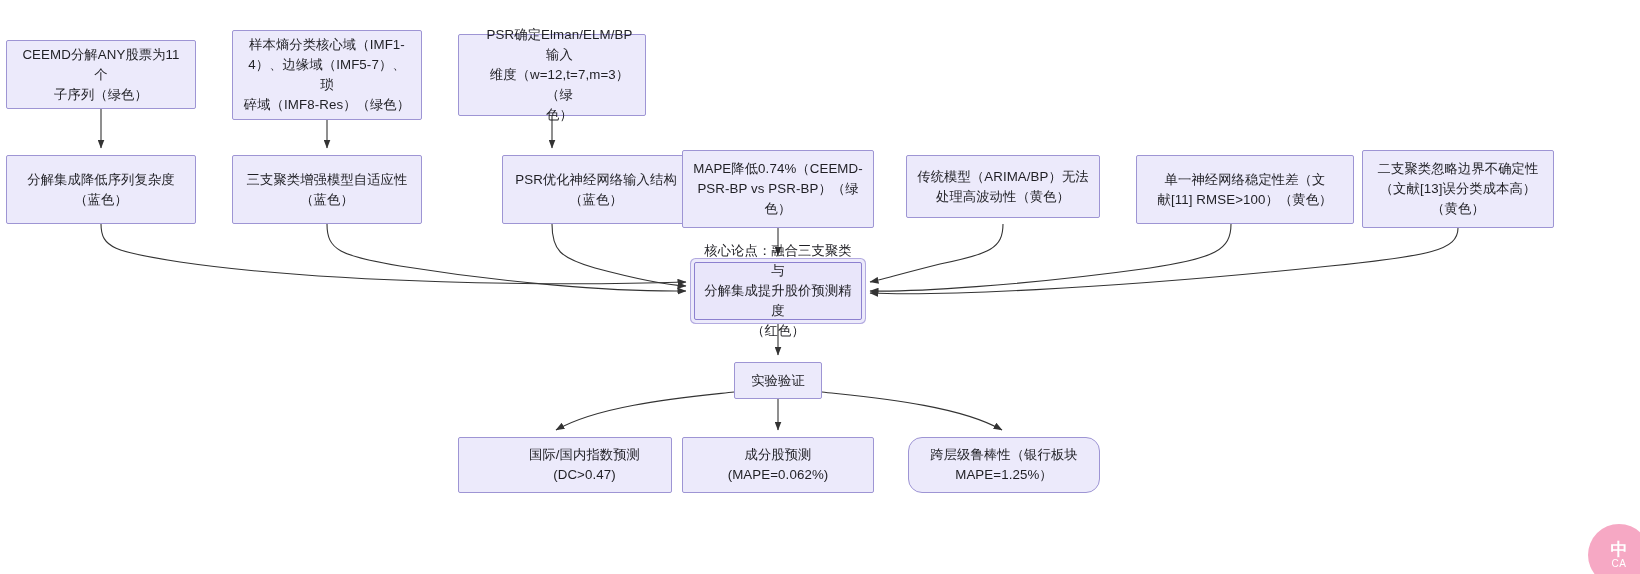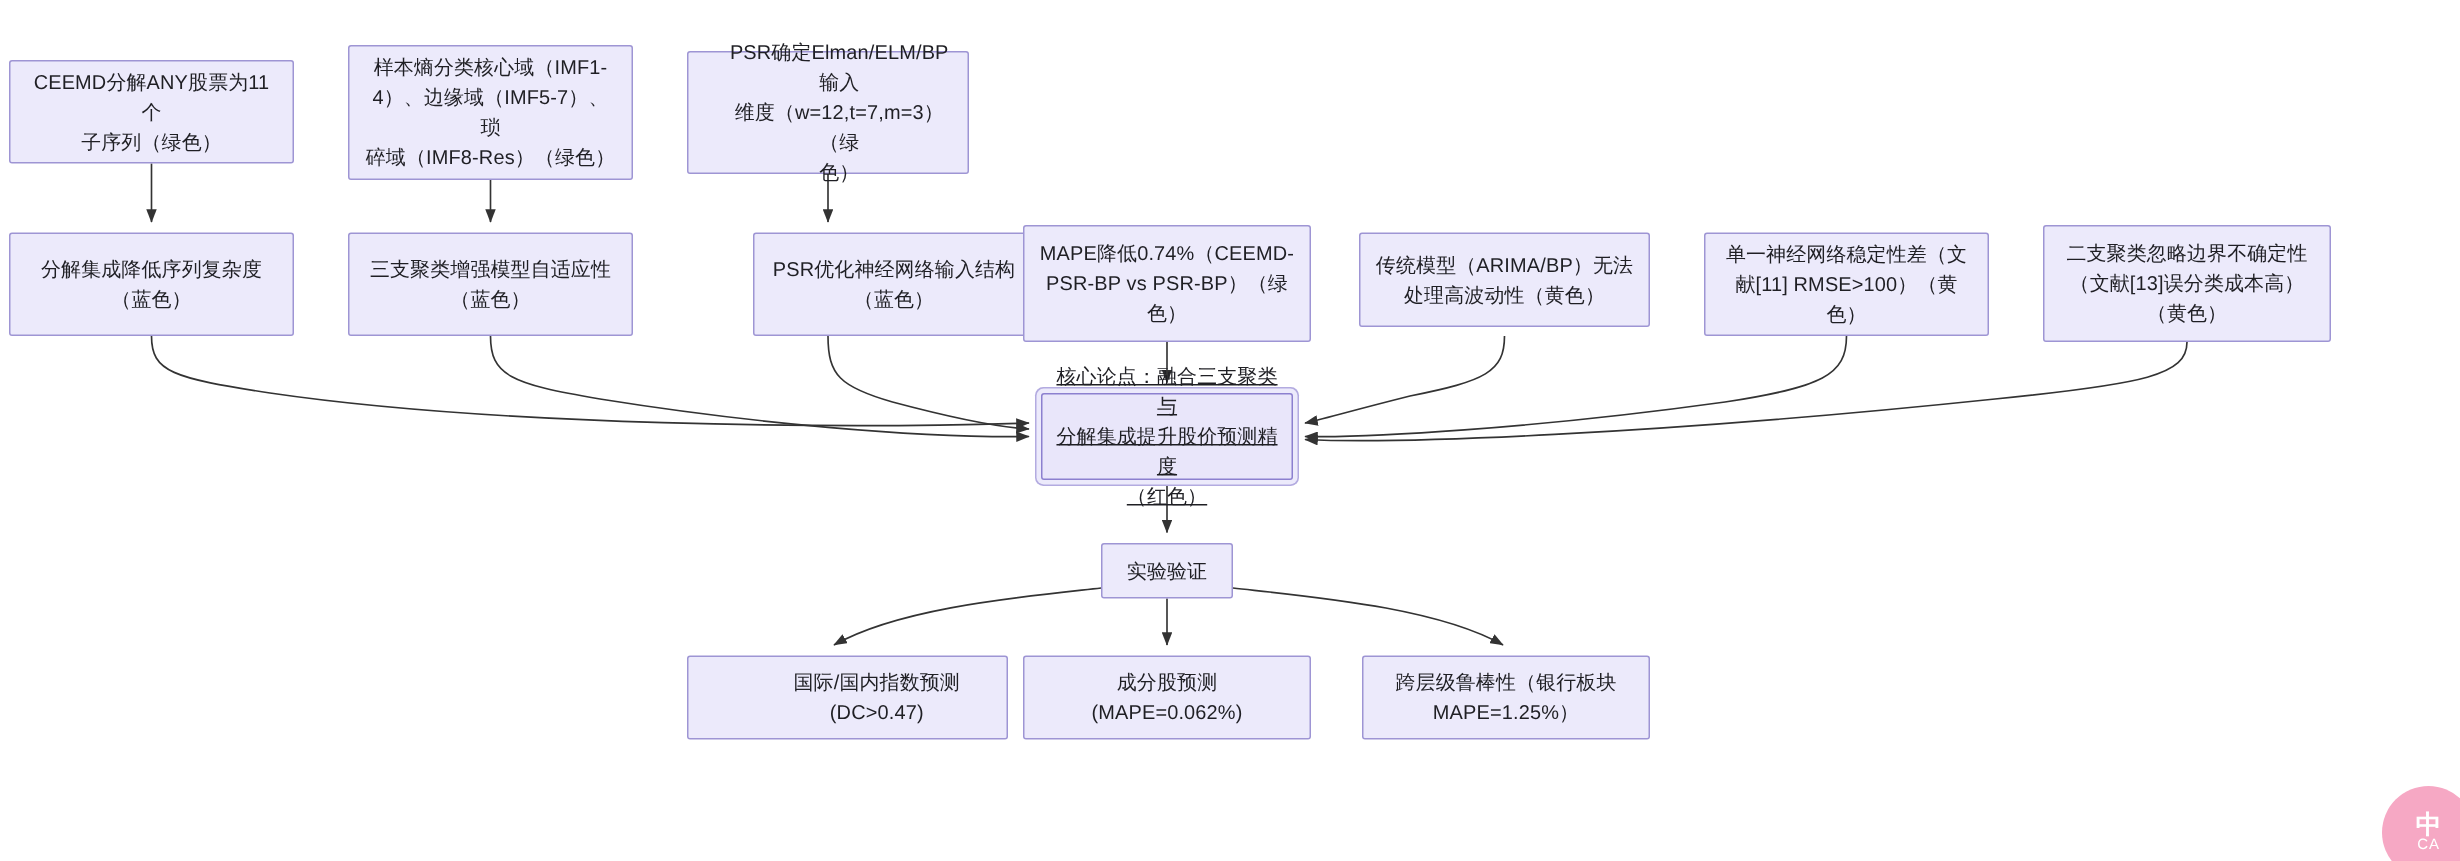--- a/index.html
+++ b/index.html
@@ -133,46 +133,46 @@
       </div>
       <div class="node" style="left: 682px; top: 150px; width: 192px; height: 78px; text-align: center;">
         <span class="label">MAPE降低0.74%（CEEMD-
 PSR-BP vs PSR-BP）（绿
 色）</span>
       </div>
       <div class="node" style="left: 906px; top: 155px; width: 194px; height: 63px;">
         <span class="label">传统模型（ARIMA/BP）无法
 处理高波动性（黄色）</span>
       </div>
-      <div class="node" style="left: 1136px; top: 155px; width: 190px; height: 69px;">
+      <div class="node" style="left: 1136px; top: 155px; width: 218px; height: 69px;">
         <span class="label">单一神经网络稳定性差（文
 献[11] RMSE&gt;100）（黄色）</span>
       </div>
       <div class="node" style="left: 1362px; top: 150px; width: 192px; height: 78px;">
         <span class="label">二支聚类忽略边界不确定性
 （文献[13]误分类成本高）
 （黄色）</span>
       </div>
-      <div class="node core" style="left: 694px; top: 262px; width: 168px; height: 58px; text-decoration: underline;">
+      <div class="node core" style="left: 694px; top: 262px; width: 168px; height: 58px;">
         <span class="label">核心论点：融合三支聚类与
 分解集成提升股价预测精度
 （红色）</span>
       </div>
       <div class="node" style="left: 734px; top: 362px; width: 88px; height: 37px;">
         <span class="label">实验验证</span>
       </div>
       <div class="node" style="left: 458px; top: 437px; width: 214px; height: 56px; padding-left: 48px;">
         <span class="label">国际/国内指数预测
 (DC&gt;0.47)</span>
       </div>
       <div class="node" style="left: 682px; top: 437px; width: 192px; height: 56px;">
         <span class="label">成分股预测
 (MAPE=0.062%)</span>
       </div>
-      <div class="node" style="left: 908px; top: 437px; width: 192px; height: 56px;">
+      <div class="node" style="left: 908px; top: 437px; width: 192px; height: 56px; border-radius: 14px;">
         <span class="label">跨层级鲁棒性（银行板块
 MAPE=1.25%）</span>
       </div>
     </div>
 
   <div class="watermark" style="left: 1588px; top: 524px; width: 62px; height: 62px; background: rgb(246, 168, 196);">
     <span>中</span>
     <span class="wm-sub">CA</span>
   </div>
 

